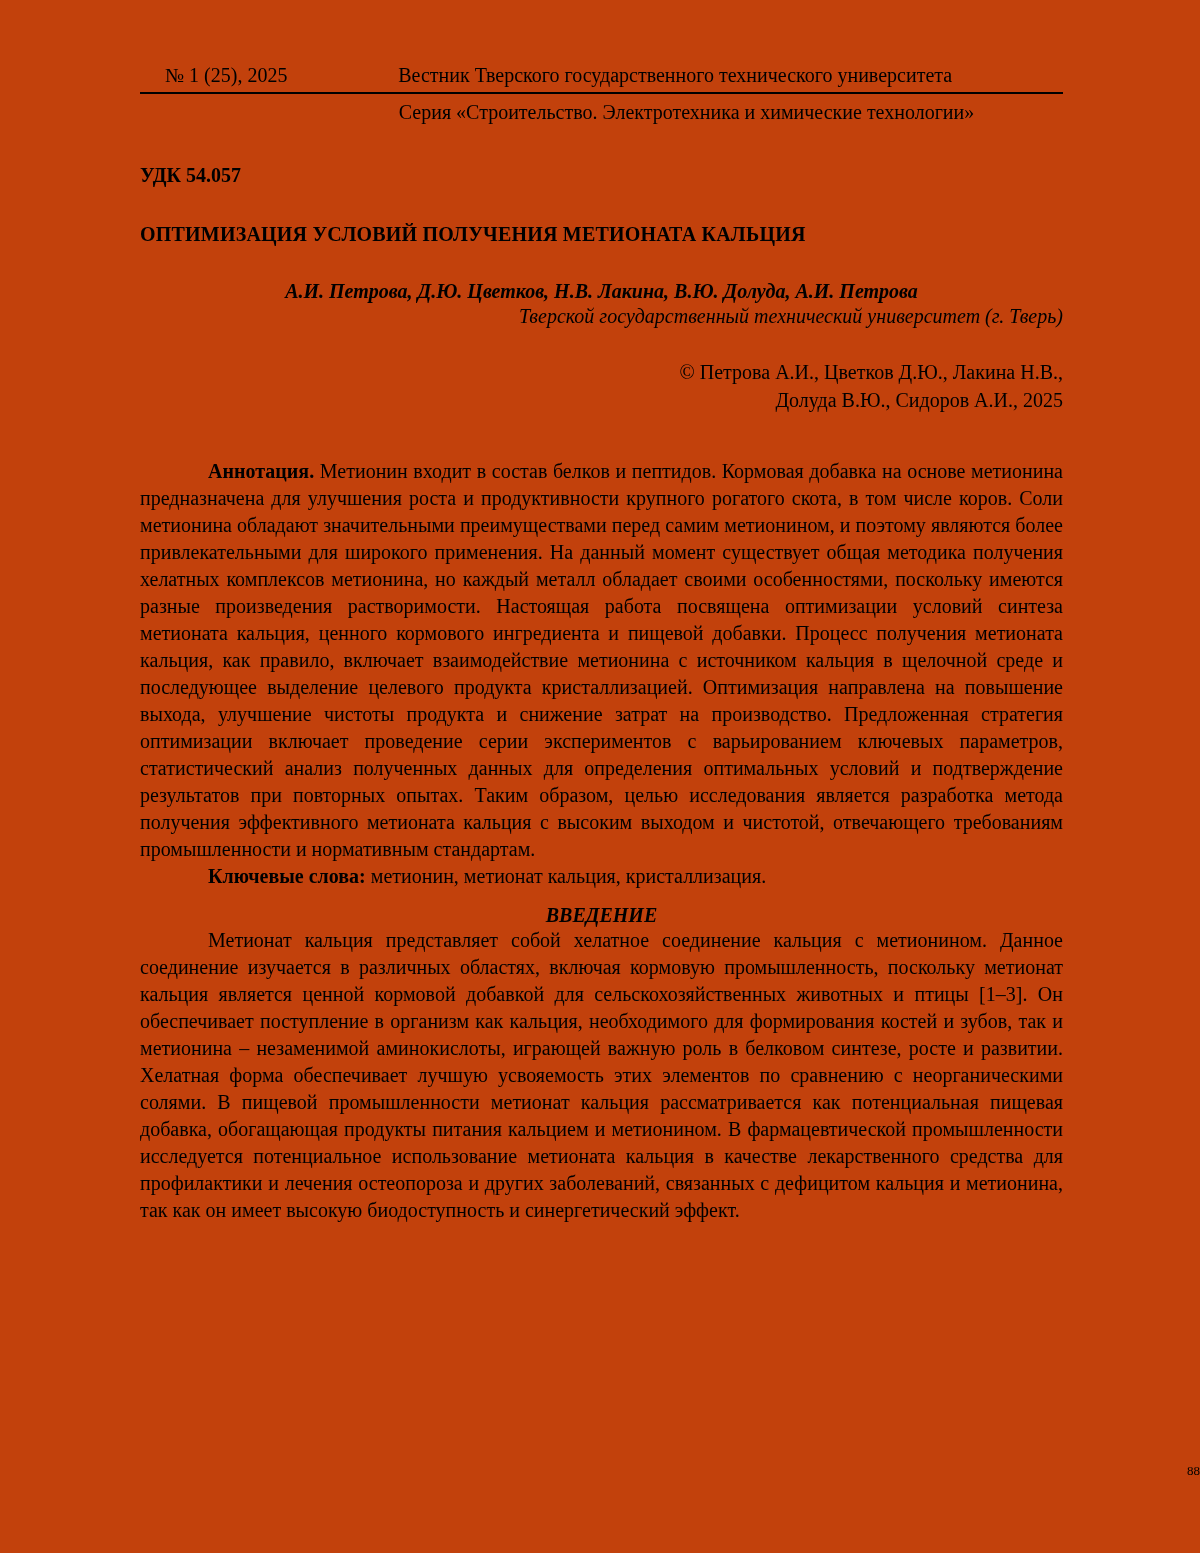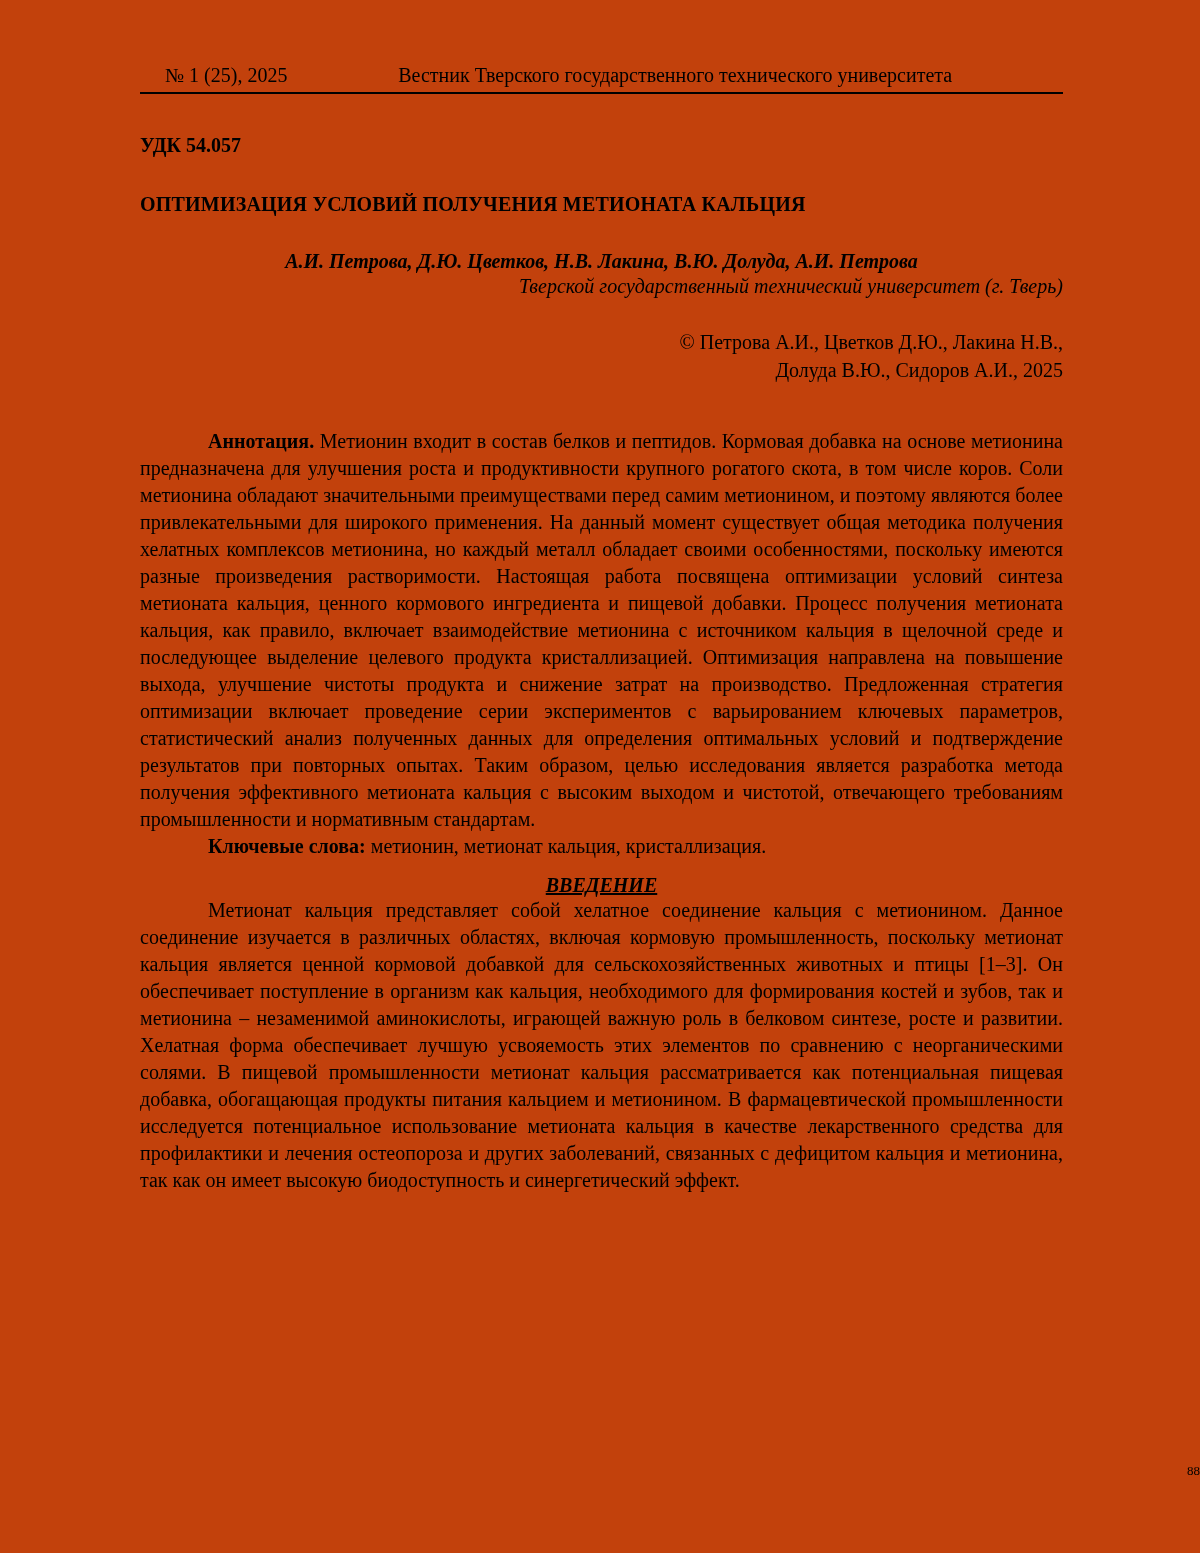--- a/index.html
+++ b/index.html
@@ -68,41 +68,41 @@
   .doi {
     font-weight: bold;
     margin-left: 68px;
     margin-top: 40px;
   }
   .section-heading {
     font-weight: bold;
     font-style: italic;
     text-align: center;
     margin-top: 14px;
-    text-decoration: underline;
   }
   .page-number {
     position: absolute;
     bottom: 74px;
     left: 0;
     width: 100%;
     text-align: right;
     font-size: 13px;
   }
 </style>
 </head>
 <body>
 
 <div class="page">
 
   <div class="header-row">
     <span class="issue">№ 1 (25), 2025</span>
     <span class="journal">Вестник Тверского государственного технического университета</span>
   </div>
   <div class="rule"></div>
+  <div class="series">Серия «Строительство. Электротехника и химические технологии»</div>
 
   <div class="udc">УДК 54.057</div>
 
   <div class="title">ОПТИМИЗАЦИЯ УСЛОВИЙ ПОЛУЧЕНИЯ МЕТИОНАТА КАЛЬЦИЯ</div>
 
   <div class="authors">А.И. Петрова, Д.Ю. Цветков, Н.В. Лакина, В.Ю. Долуда, А.И. Петрова</div>
   <div class="affiliation">Тверской государственный технический университет (г. Тверь)</div>
 
   <div class="copyright">
     <div>© Петрова А.И., Цветков Д.Ю., Лакина Н.В.,</div>

